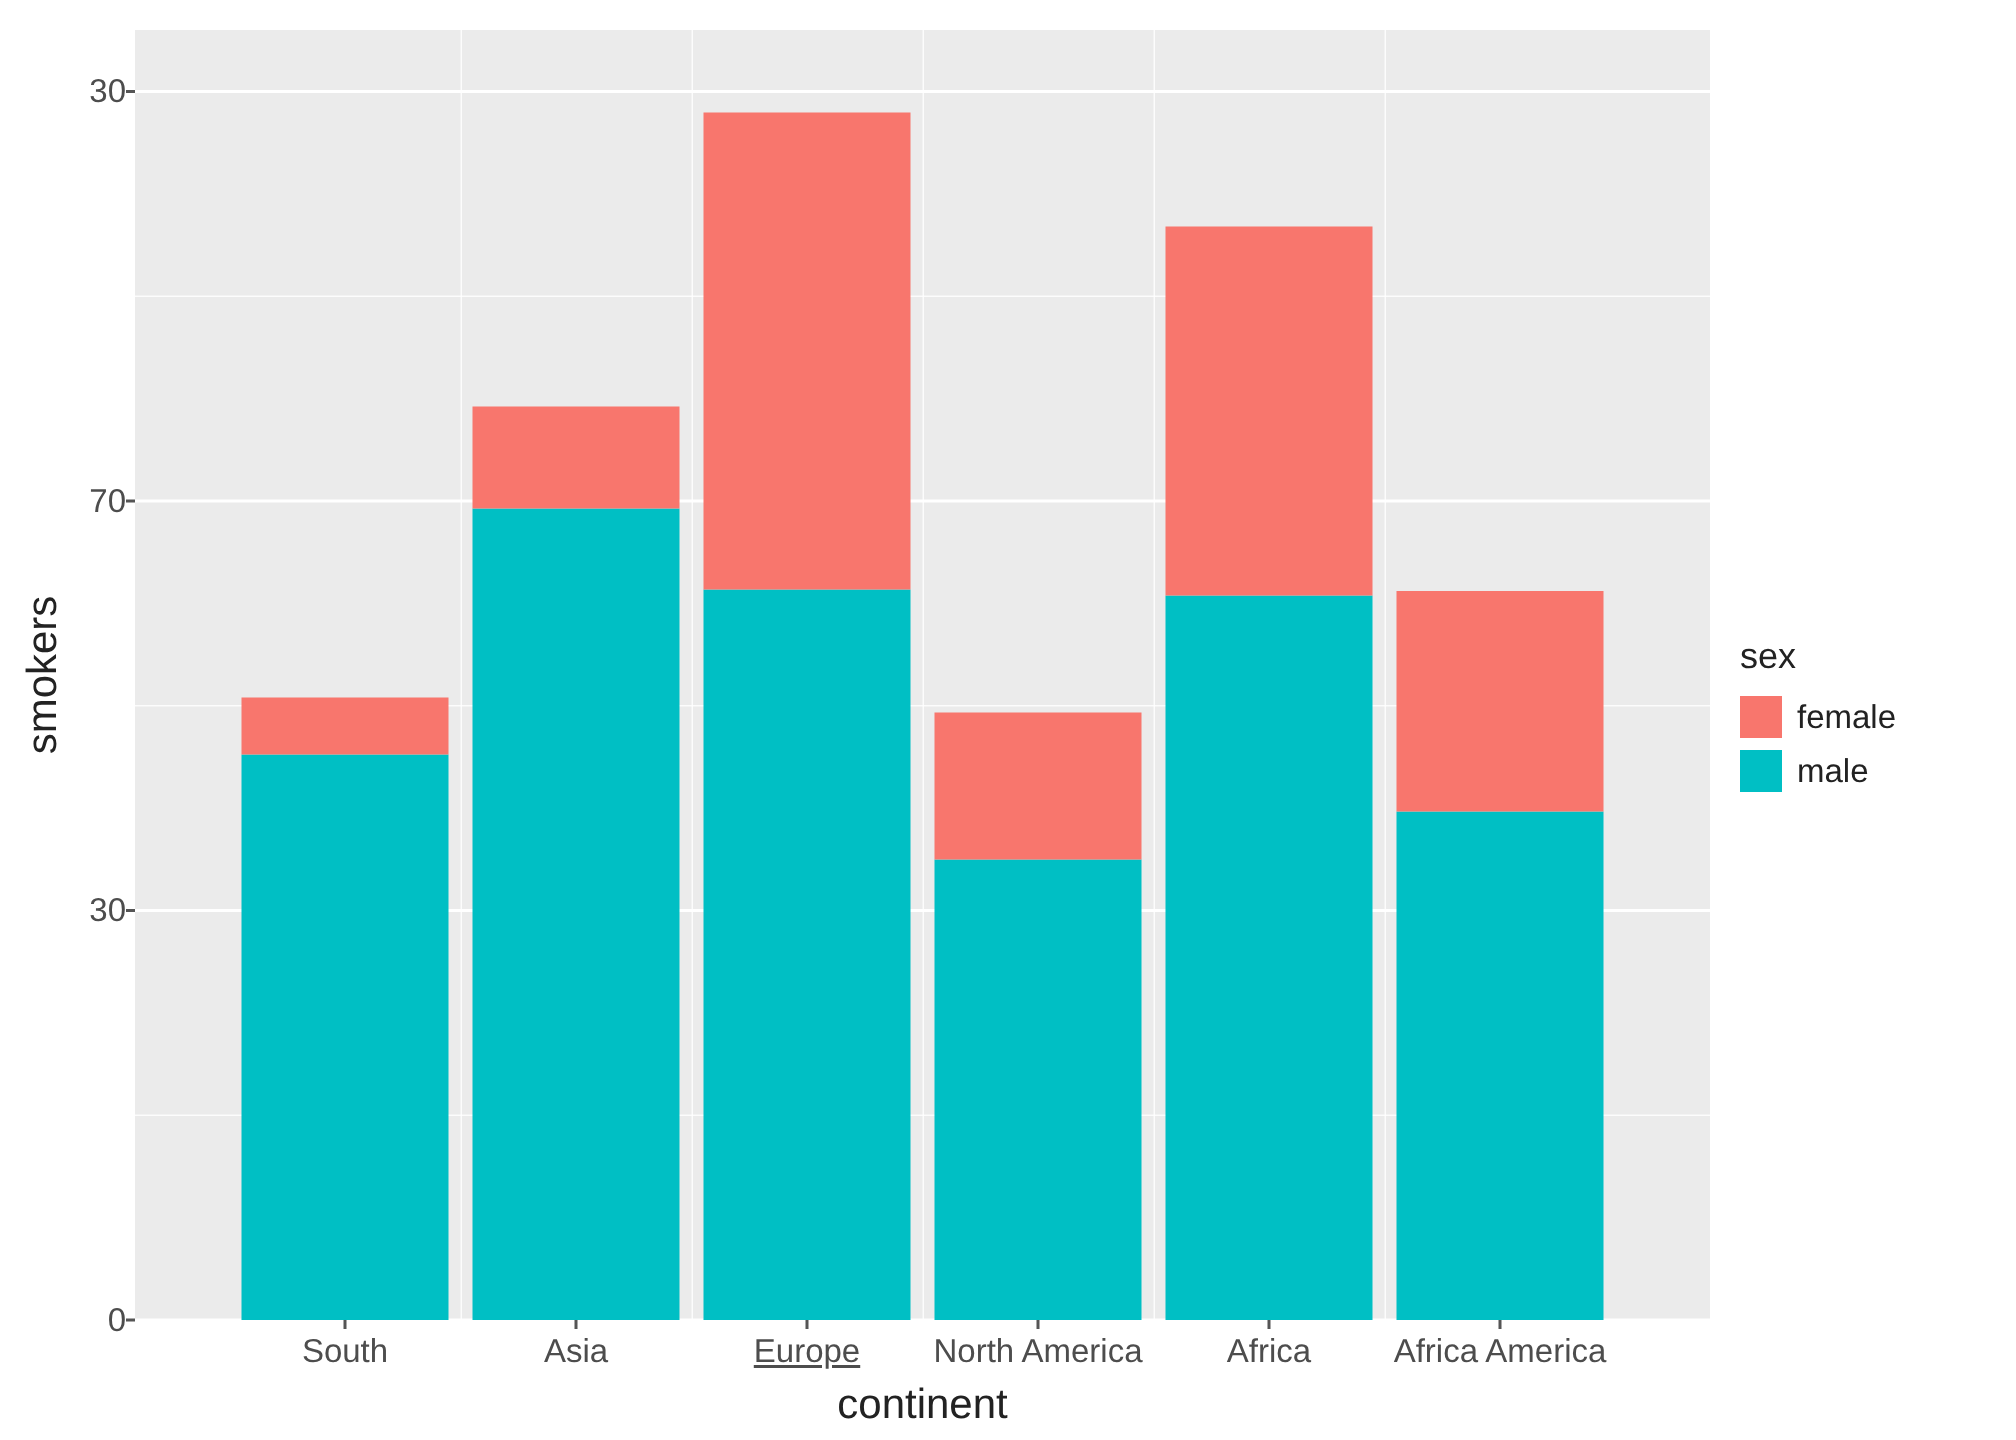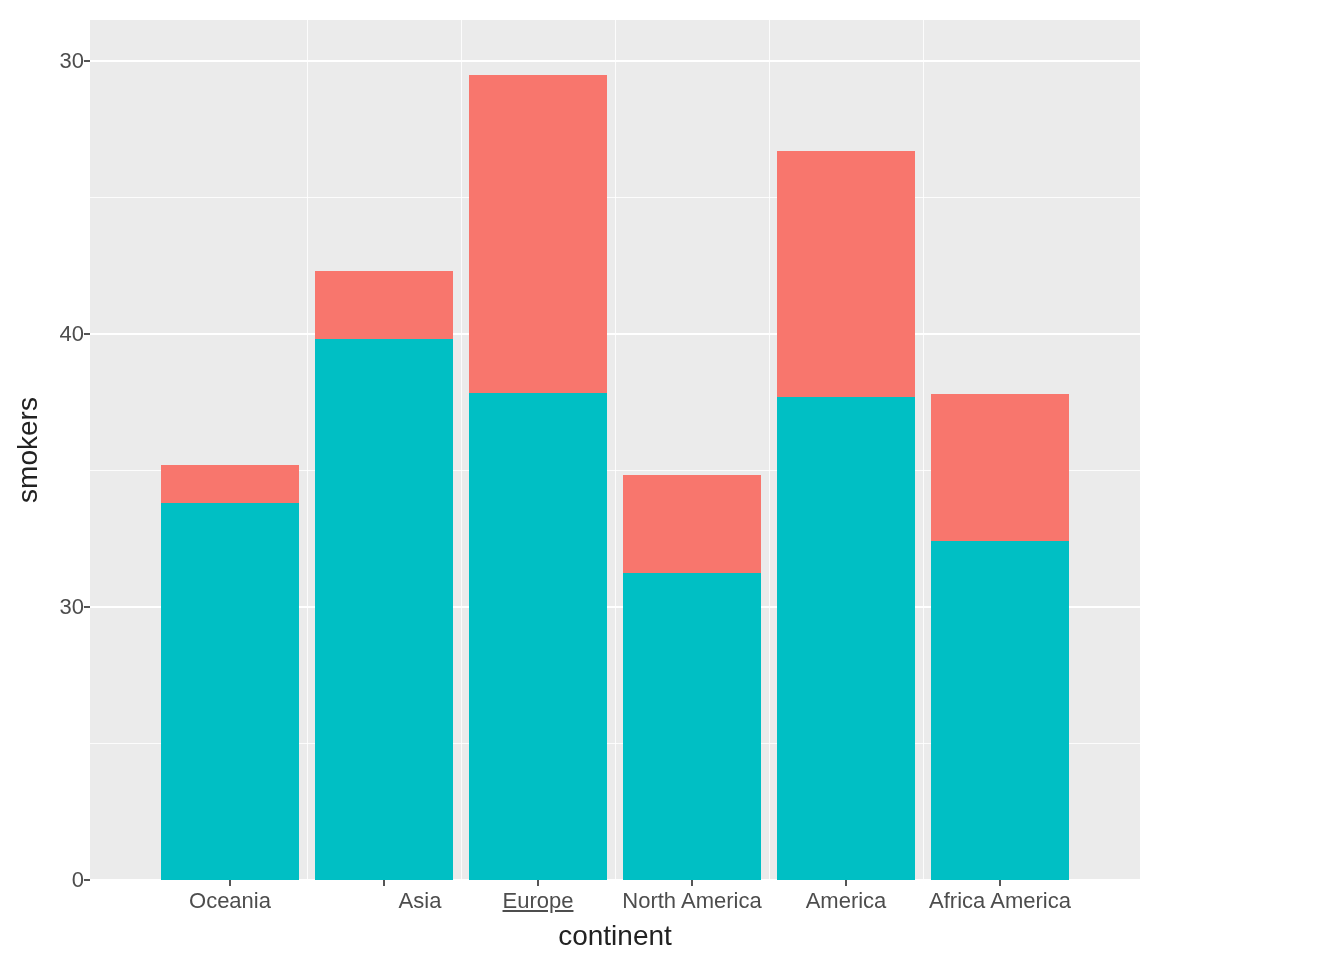--- a/index.html
+++ b/index.html
@@ -147,34 +147,45 @@
       <div class="bar-group" style="left: 840.7px; width: 138.6px; height: 485.968px;">
         <div class="bar-seg" style="bottom: 0px; height: 338.54px; background: rgb(0, 191, 196);"></div>
         <div class="bar-seg" style="bottom: 338.54px; height: 147.429px; background: rgb(248, 118, 109);"></div>
       </div>
     </div>
 
   <div class="axis-title-y" id="yTitle" style="top: 450px; left: 28px;">smokers</div>
 
   <div class="axis-title-x" id="xTitle" style="left: 615px;">continent</div>
 
+  <div class="legend">
+    <div class="legend-title">sex</div>
+    <div class="legend-row">
+      <div class="legend-key" id="legKeyFemale" style="background: rgb(248, 118, 109);"></div>
+      <span>female</span>
+    </div>
+    <div class="legend-row">
+      <div class="legend-key" id="legKeyMale" style="background: rgb(0, 191, 196);"></div>
+      <span>male</span>
+    </div>
+  </div>
 
 <div class="y-tick-label" style="top: 880px;">0</div>
     <div class="y-tick-mark" style="top: 879px;"></div>
     <div class="y-tick-label" style="top: 606.984px;">30</div>
     <div class="y-tick-mark" style="top: 605.984px;"></div>
-    <div class="y-tick-label" style="top: 333.968px;">40</div>
+    <div class="y-tick-label" style="top: 333.968px;">70</div>
     <div class="y-tick-mark" style="top: 332.968px;"></div>
     <div class="y-tick-label" style="top: 60.9524px;">30</div>
     <div class="y-tick-mark" style="top: 59.9524px;"></div>
     <div class="x-tick-mark" style="left: 229px;"></div>
-    <div class="x-tick-label" style="left: 230px;">Oceania</div>
+    <div class="x-tick-label" style="left: 230px;">South</div>
     <div class="x-tick-mark" style="left: 383px;"></div>
-    <div class="x-tick-label" style="left: 384px; margin-left: 36px;">Asia</div>
+    <div class="x-tick-label" style="left: 384px;">Asia</div>
     <div class="x-tick-mark" style="left: 537px;"></div>
     <div class="x-tick-label" style="left: 538px; text-decoration: underline;">Europe</div>
     <div class="x-tick-mark" style="left: 691px;"></div>
     <div class="x-tick-label" style="left: 692px;">North America</div>
     <div class="x-tick-mark" style="left: 845px;"></div>
-    <div class="x-tick-label" style="left: 846px;">America</div>
+    <div class="x-tick-label" style="left: 846px;">Africa</div>
     <div class="x-tick-mark" style="left: 999px;"></div>
     <div class="x-tick-label" style="left: 1000px;">Africa America</div>
   </div>
 
 </body></html>

